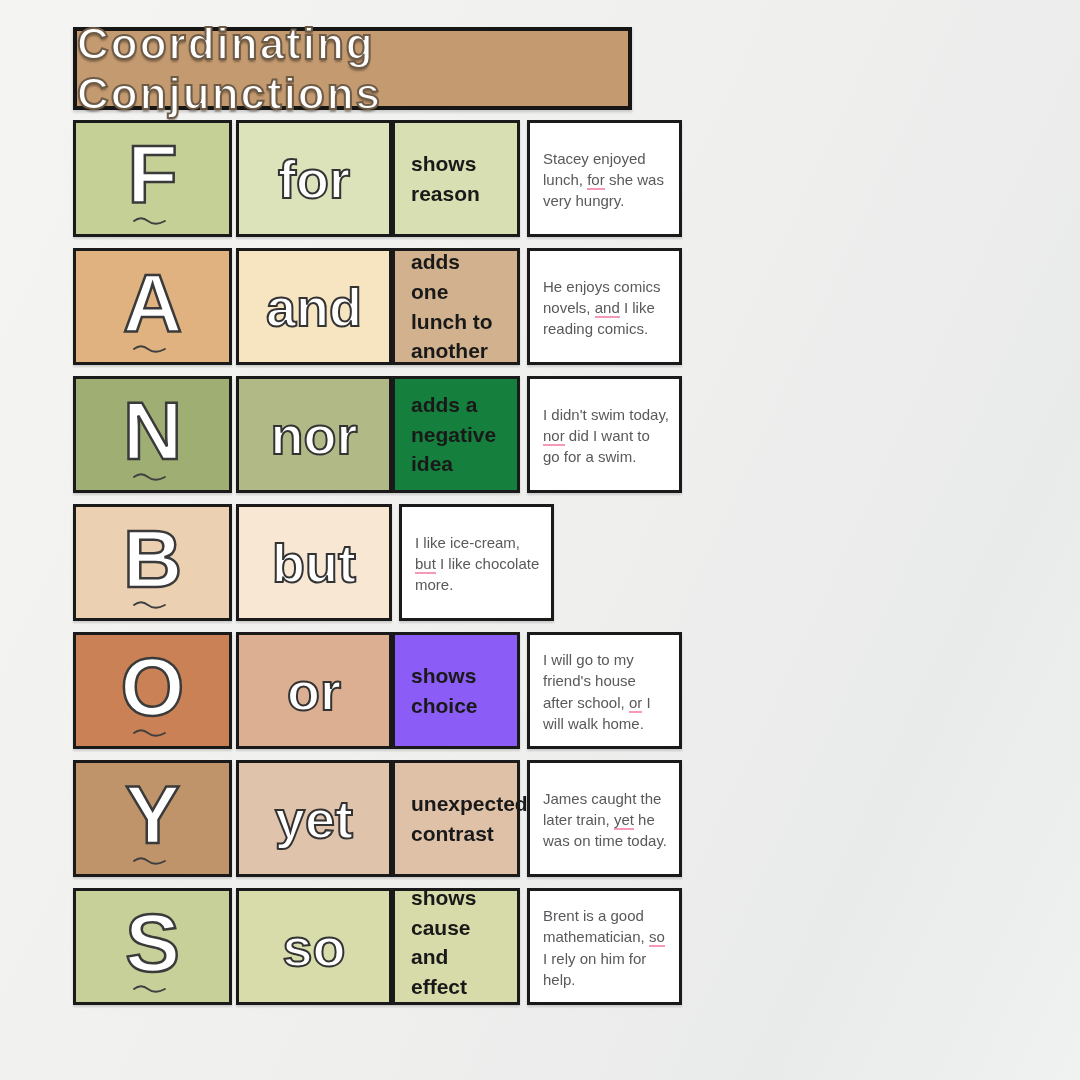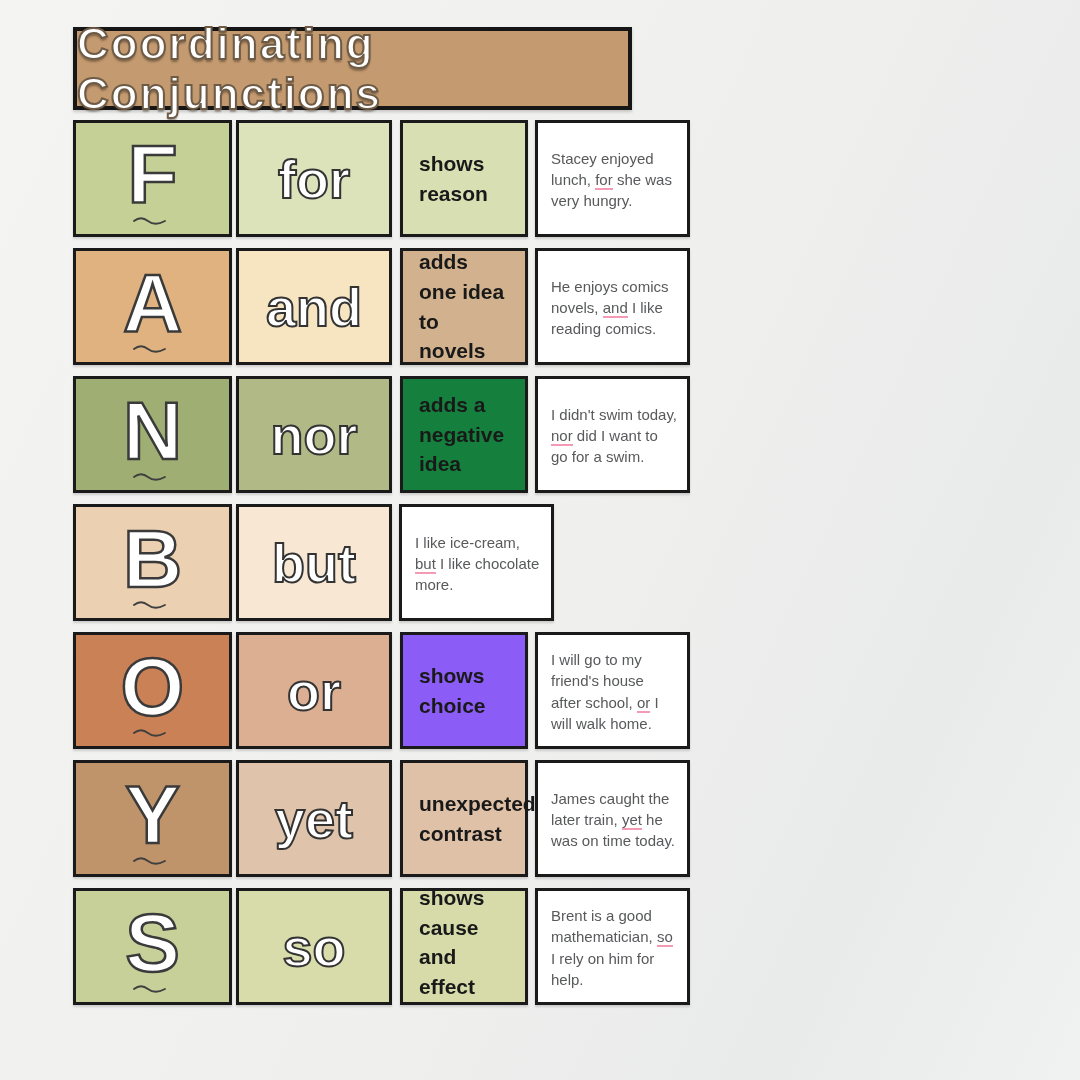--- a/index.html
+++ b/index.html
@@ -67,21 +67,21 @@
   }
   .word-text {
     font-size: 54px;
     font-weight: bold;
     color: #ffffff;
     -webkit-text-stroke: 2px #333333;
     line-height: 1;
   }
   .function-cell {
     width: 128px;
-    margin-left: 8px;
+    margin-left: 0;
     display: flex; align-items: center;
     padding-left: 16px; padding-right: 14px;
   }
   .function-text {
     font-size: 21px;
     font-weight: bold;
     color: #191919;
     line-height: 1.42;
   }
   .example-cell {
@@ -131,21 +131,21 @@
     <div class="cell letter-cell" style="background: rgb(224, 178, 128);">
       <span class="letter-text">A</span>
       <svg class="squiggle" width="38" height="12" viewBox="0 0 38 12">
         <path d="M3 6 Q 10 0.5, 17 6 T 34 6" stroke="#3f3f3f" stroke-width="1.8" fill="none" stroke-linecap="round"></path>
       </svg>
     </div>
     <div class="cell word-cell" style="background: rgb(247, 229, 193);">
       <span class="word-text">and</span>
     </div>
     <div class="cell function-cell" style="background: rgb(210, 178, 142);">
-      <span class="function-text">adds one idea to novels</span>
+      <span class="function-text">adds one lunch to another</span>
     </div>
     <div class="cell example-cell">
       <p class="example-text"><span>He enjoys comics novels, </span><span class="conj-underline">and</span><span> I like reading comics.</span></p>
     </div>
   </div>
 
   <div class="row">
     <div class="cell letter-cell" style="background: rgb(159, 174, 114);">
       <span class="letter-text">N</span>
       <svg class="squiggle" width="38" height="12" viewBox="0 0 38 12">

